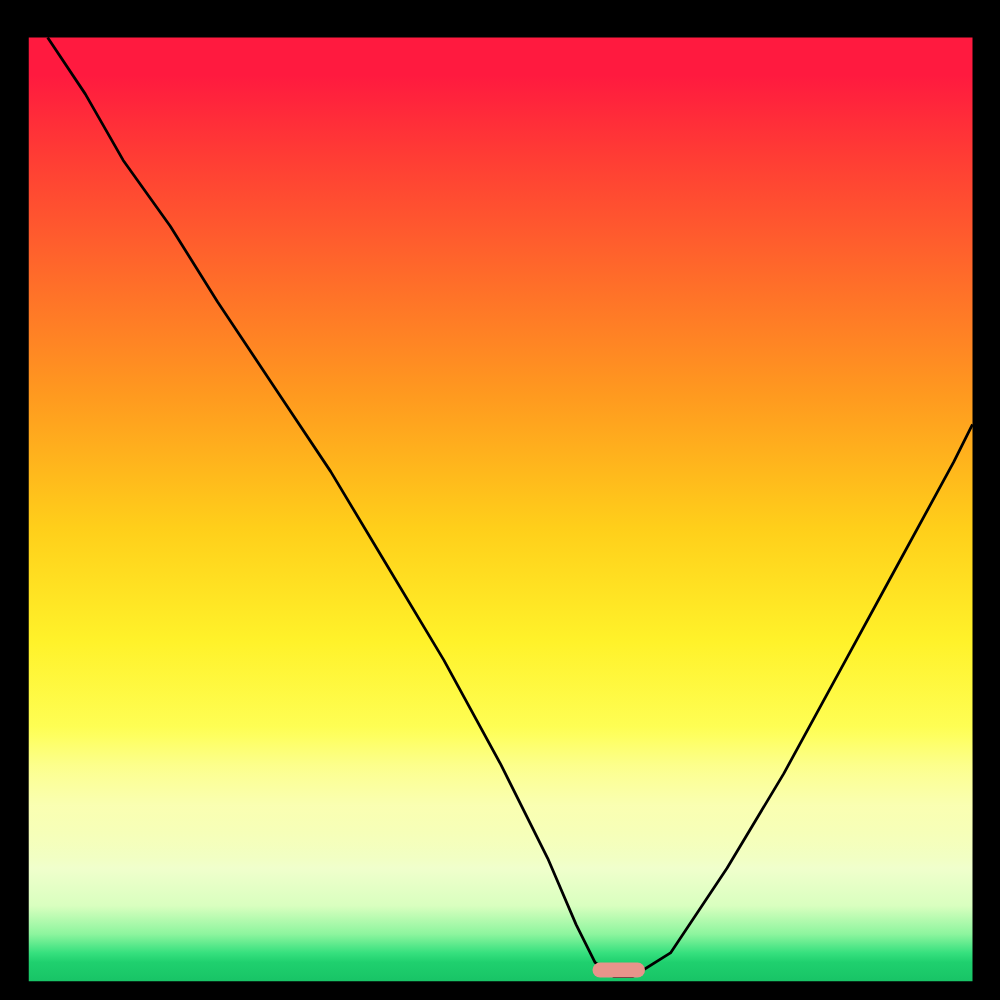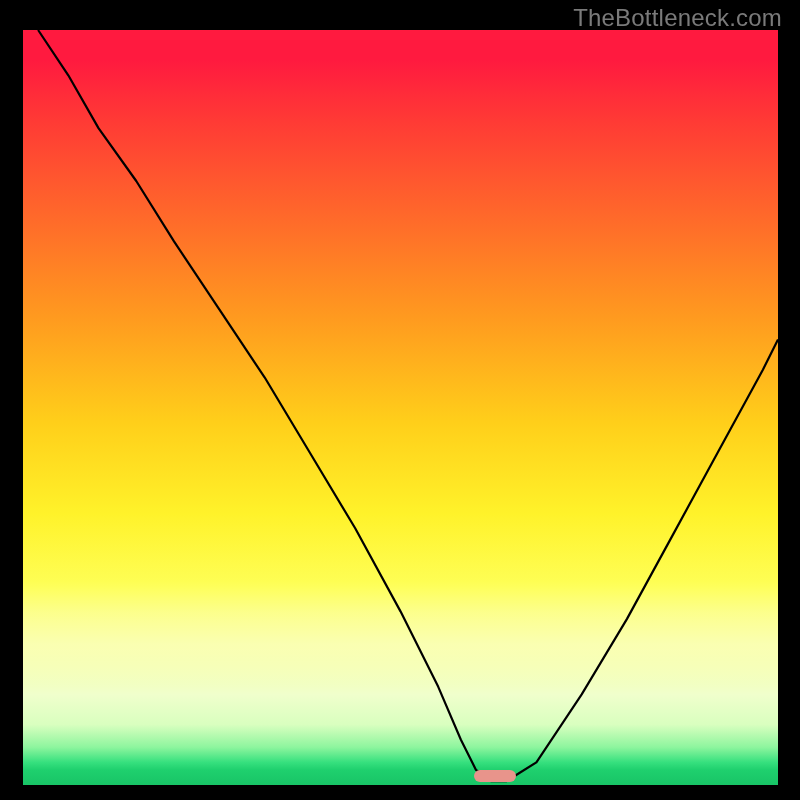--- a/index.html
+++ b/index.html
@@ -92,21 +92,20 @@
     left: 0; top: 0; right: 0; bottom: 0;
     pointer-events: none;
     box-shadow: inset 0 0 0 0 #000;
   }
 </style>
 </head>
 <body>
 
 <div class="frame">
 
-  <div class="watermark">TheBottleneck.com</div>
 
   <div class="plot">
     <div class="gradient-bg"></div>
     <div class="pale-band" id="pale-band" style="top: 73%; height: 14%;"></div>
 
     <svg class="curve-svg" viewBox="0 0 100 100" preserveAspectRatio="none">
       <path id="curve-path" class="curve-path" vector-effect="non-scaling-stroke" d="M2.00 0.00 L6.00 6.00 L10.00 13.00 L15.00 20.00 L20.00 28.00 L26.00 37.00 L32.00 46.00 L38.00 56.00 L44.00 66.00 L50.00 77.00 L55.00 87.00 L58.00 94.00 L60.00 98.00 L62.00 99.50 L64.00 99.50 L68.00 97.00 L74.00 88.00 L80.00 78.00 L86.00 67.00 L92.00 56.00 L98.00 45.00 L100.00 41.00"></path>
     </svg>
 
     <div class="marker" id="marker" style="width: 5.5%; left: 59.75%; bottom: 0.4%; background: rgb(232, 148, 139);"></div>

